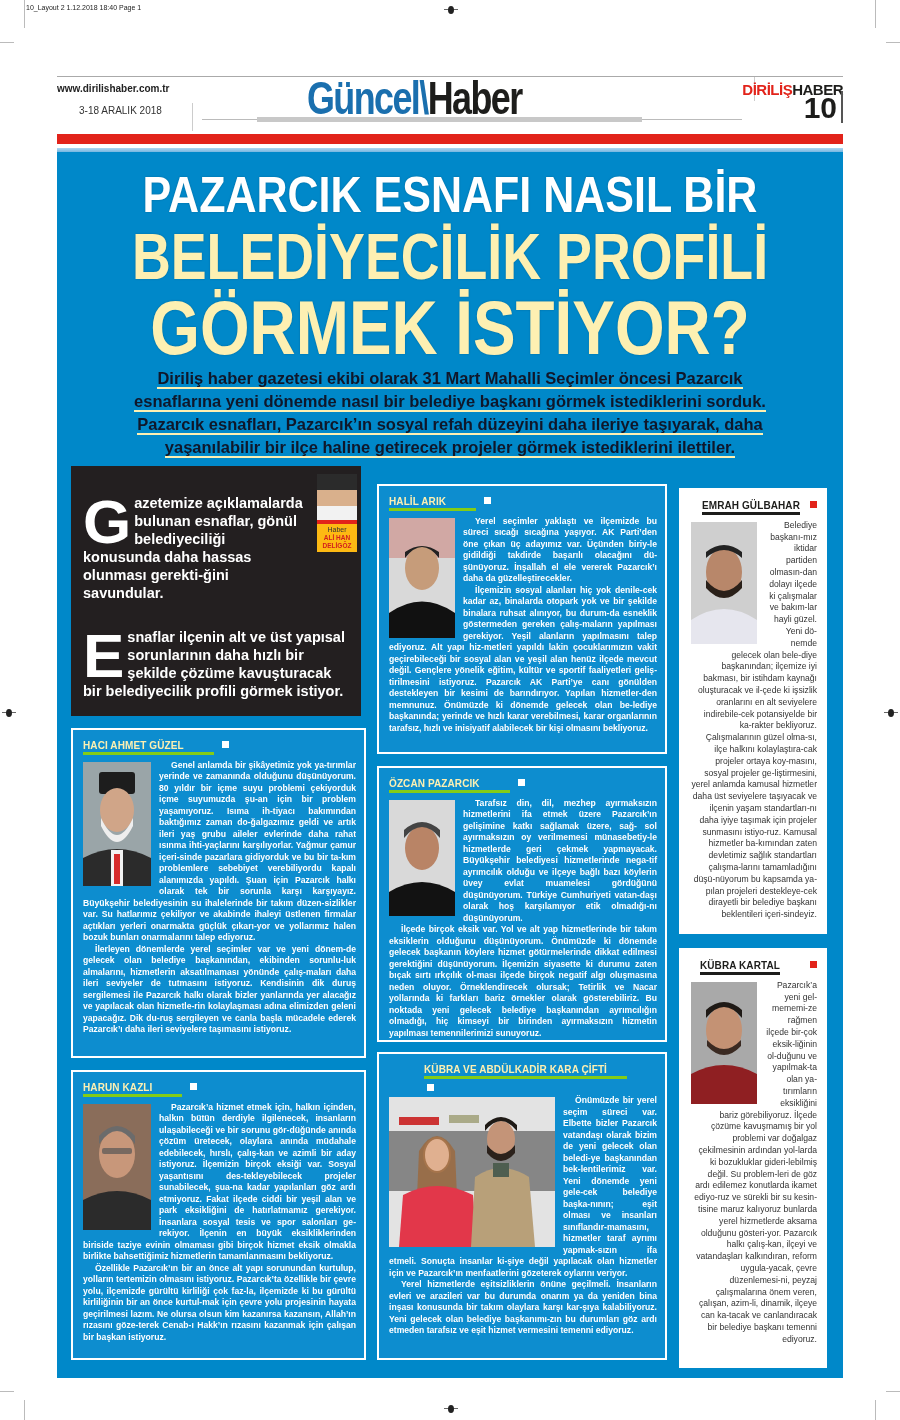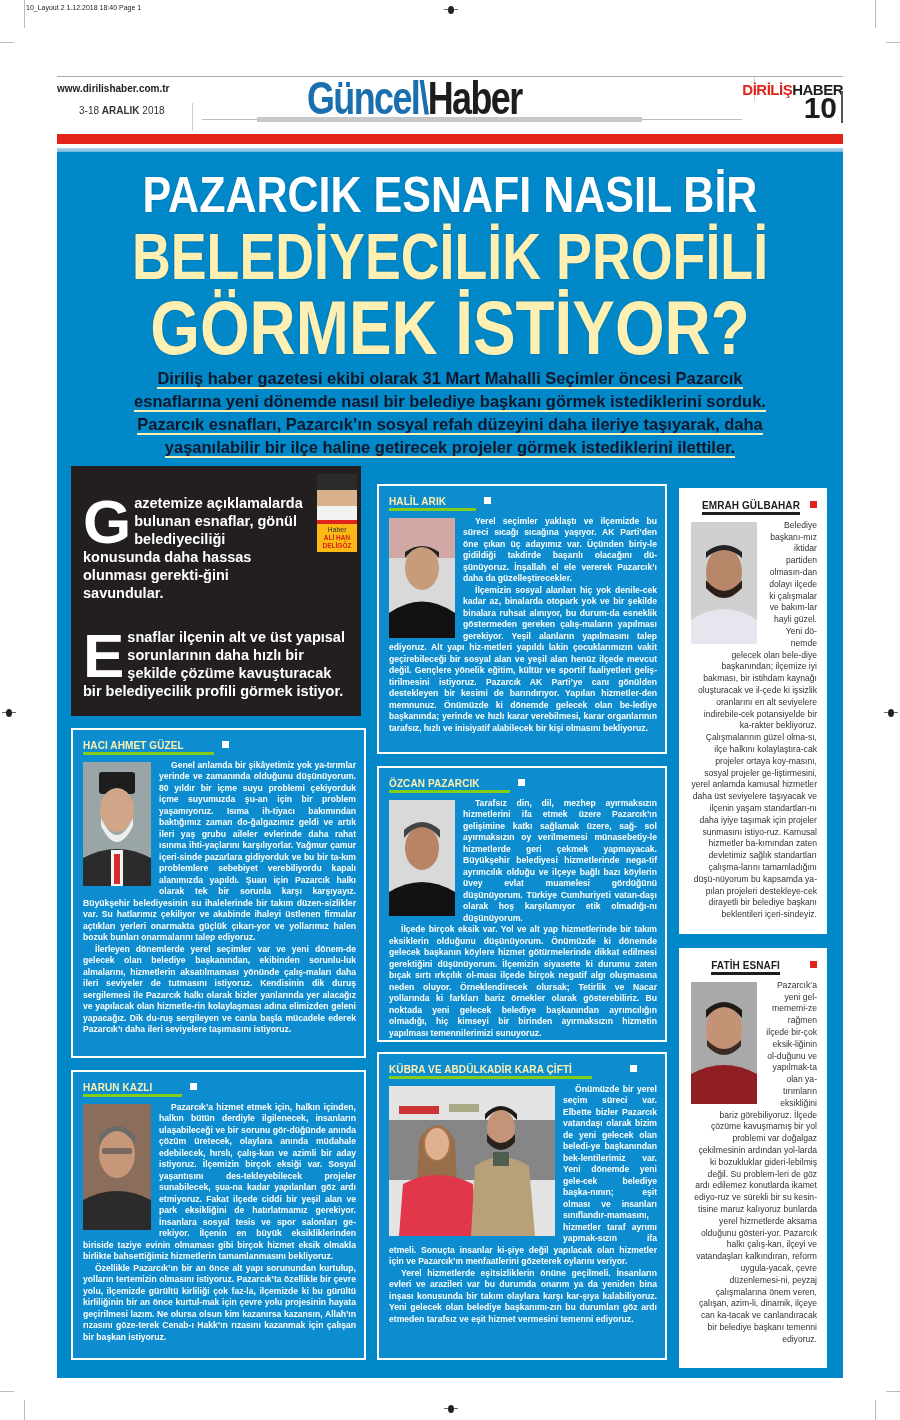--- a/index.html
+++ b/index.html
@@ -6,21 +6,21 @@
   body { width: 900px; height: 1420px; background: #ffffff; position: relative; overflow: hidden; font-family: "Liberation Sans", sans-serif; }
   .slug { position: absolute; top: 4px; left: 26px; font-size: 7px; color: #222; font-family: "Liberation Sans", sans-serif; }
   .regmark { position: absolute; width: 14px; height: 14px; }
   .regmark::before { content: ""; position: absolute; left: 0; top: 6px; width: 14px; height: 1px; background: #666; }
   .regmark::after { content: ""; position: absolute; left: 4px; top: 3px; width: 6px; height: 8px; border-radius: 50%; background: #222; }
   .cropline { position: absolute; background: #bbb; }
 
   .masthead { position: absolute; left: 57px; top: 76px; width: 786px; height: 56px; border-top: 1px solid #aaa; }
   .site-url { position: absolute; left: 0; top: 6px; font-size: 10px; font-weight: bold; color: #222; }
   .pub-date { position: absolute; left: 22px; top: 28px; font-size: 10px; color: #333; }
-  .pub-date b { font-weight: bold; }
+  .pub-date b { font-weight: normal; }
   .date-divider { position: absolute; left: 135px; top: 26px; width: 1px; height: 28px; background: #ccc; }
   .section-title { position: absolute; left: 250px; top: -6px; font-size: 46px; font-weight: bold; letter-spacing: -2px; transform: scaleX(0.78); transform-origin: left top; font-family: "Liberation Sans", sans-serif; }
   .section-title .t1 { color: #1a6fae; }
   .section-title .t2 { color: #1d1d1b; }
   .title-bar-grey { position: absolute; left: 200px; top: 40px; width: 385px; height: 5px; background: #c8c8c8; }
   .title-line { position: absolute; left: 145px; top: 42px; width: 540px; height: 1px; background: #bbb; }
   .brand { position: absolute; right: 0; top: 4px; font-size: 15px; font-weight: bold; letter-spacing: -0.5px; }
   .brand .b1 { color: #e2231a; }
   .brand .b2 { color: #1d1d1b; }
   .brand-divider { position: absolute; left: 697px; top: 0; width: 1px; height: 24px; background: #ccc; }
@@ -171,21 +171,21 @@
       <rect width="66" height="116" fill="#d9d9d9"></rect>
       <ellipse cx="33" cy="48" rx="17" ry="22" fill="#b98466"></ellipse>
         <path d="M15 38 Q33 16 51 38 L51 30 Q33 14 15 30 Z" fill="#444"></path>
       <path d="M0 116 L0 92 Q33 72 66 92 L66 116 Z" fill="#121212"></path>
     </svg>
     <p>Tarafsız din, dil, mezhep ayırmaksızın hizmetlerini ifa etmek üzere Pazarcık’ın gelişimine katkı sağlamak üzere, sağ- sol ayırmaksızın oy verilmemesi münasebetiy-le hizmetlerde geri çekmek yapmayacak. Büyükşehir belediyesi hizmetlerinde nega-tif ayrımcılık olduğu ve ilçeye bağlı bazı köylerin üvey evlat muamelesi gördüğünü düşünüyorum. Türkiye Cumhuriyeti vatan-daşı olarak hoş karşılamıyor etik olmadığı-nı düşünüyorum.</p>
     <p>İlçede birçok eksik var. Yol ve alt yap hizmetlerinde bir takım eksiklerin olduğunu düşünüyorum. Önümüzde ki dönemde gelecek başkanın köylere hizmet götürmelerinde dikkat edilmesi gerektiğini düşünüyorum. İlçemizin siyasette ki durumu zaten bıçak sırtı ırkçılık ol-ması ilçede birçok negatif algı oluşmasına neden oluyor. Örneklendirecek olursak; Tetirlik ve Nacar yollarında ki farkları bariz örnekler olarak gösterebiliriz. Bu noktada yeni gelecek belediye başkanından ayrımcılığın olmadığı, hiç kimseyi bir birinden ayırmaksızın hizmetin yapılması temennilerimizi sunuyoruz.</p>
   </div>
 
   <div class="card light" style="left:622px;top:796px;width:148px;height:420px;">
-    <div><span class="card-name" style="padding-right:0;">FATİH ESNAFI</span><span class="name-square" style="margin-left:30px;"></span></div>
+    <div><span class="card-name" style="padding-right:0;">KÜBRA KARTAL</span><span class="name-square" style="margin-left:30px;"></span></div>
     <svg class="portrait" width="66" height="122">
       <rect width="66" height="122" fill="#a9a9a9"></rect>
       <ellipse cx="33" cy="48" rx="18" ry="24" fill="#c49274"></ellipse>
         <path d="M15 36 Q33 14 51 36 L51 28 Q33 12 15 28 Z" fill="#1f1a16"></path>
       <path d="M16 58 Q33 76 50 58 L50 64 Q33 82 16 64 Z" fill="#3a2a22"></path>
       <path d="M0 122 L0 92 Q33 74 66 92 L66 122 Z" fill="#8f1f22"></path>
     </svg>
     <p>Pazarcık’a yeni gel-mememi-ze rağmen ilçede bir-çok eksik-liğinin ol-duğunu ve yapılmak-ta olan ya-tırımların eksikliğini bariz görebiliyoruz. İlçede çözüme kavuşmamış bir yol problemi var doğalgaz çekilmesinin ardından yol-larda ki bozukluklar gideri-lebilmiş değil. Su problem-leri de göz ardı edilemez konutlarda ikamet ediyo-ruz ve sürekli bir su kesin-tisine maruz kalıyoruz bunlarda yerel hizmetlerde aksama olduğunu gösteri-yor. Pazarcık halkı çalış-kan, ilçeyi ve vatandaşları kalkındıran, reform uygula-yacak, çevre düzenlemesi-ni, peyzaj çalışmalarına önem veren, çalışan, azim-li, dinamik, ilçeye can ka-tacak ve canlandıracak bir belediye başkanı temenni ediyoruz.</p>
   </div>
 
@@ -196,21 +196,21 @@
       <ellipse cx="34" cy="50" rx="18" ry="24" fill="#c8977a"></ellipse>
         <path d="M16 40 Q34 14 52 40 L52 32 Q34 12 16 32 Z" fill="#6b6b6b"></path>
       <rect x="19" y="44" width="30" height="6" rx="2" fill="#555" opacity="0.7"></rect>
       <path d="M0 126 L0 96 Q34 78 68 96 L68 126 Z" fill="#2b2b2b"></path>
     </svg>
     <p>Pazarcık’a hizmet etmek için, halkın içinden, halkın bütün derdiyle ilgilenecek, insanların ulaşabileceği ve bir sorunu gör-düğünde anında çözüm üretecek, olaylara anında müdahale edebilecek, hırslı, çalış-kan ve azimli bir aday istiyoruz. İlçemizin birçok eksiği var. Sosyal yaşantısını des-tekleyebilecek projeler sunabilecek, şua-na kadar yapılanları göz ardı etmiyoruz. Fakat ilçede ciddi bir yeşil alan ve park eksikliğini de hatırlatmamız gerekiyor. İnsanlara sosyal tesis ve spor salonları ge-rekiyor. İlçenin en büyük eksikliklerinden biriside taziye evinin olmaması gibi birçok hizmet eksik olmakla birlikte bahsettiğimiz hizmetlerin tamamlanmasını bekliyoruz.</p>
     <p>Özellikle Pazarcık’ın bir an önce alt yapı sorunundan kurtulup, yolların tertemizin olmasını istiyoruz. Pazarcık’ta özellikle bir çevre yolu, ilçemizde gürültü kirliliği çok faz-la, ilçemizde ki bu gürültü kirliliğinin bir an önce kurtul-mak için çevre yolu projesinin hayata geçirilmesi lazım. Ne olursa olsun kim kazanırsa kazansın, Allah’ın rızasını göze-terek Cenab-ı Hakk’ın rızasını kazanmak için çalışan bir başkan istiyoruz.</p>
   </div>
 
   <div class="card" style="left:320px;top:900px;width:290px;height:308px;">
-    <div><span class="card-name" style="padding-right:20px;">KÜBRA VE ABDÜLKADİR KARA ÇİFTİ</span><span class="name-square" style="margin-left:38px;"></span></div>
+    <div><span class="card-name" style="padding-right:20px;margin-left:35px;">KÜBRA VE ABDÜLKADİR KARA ÇİFTİ</span><span class="name-square" style="margin-left:38px;"></span></div>
     <svg class="portrait" width="166" height="150">
       <rect width="166" height="150" fill="#e3e3e3"></rect>
       <rect x="0" y="34" width="166" height="60" fill="#3a3a3a" opacity="0.55"></rect>
       <rect x="10" y="20" width="40" height="8" fill="#c33"></rect>
         <rect x="60" y="18" width="30" height="8" fill="#aa8"></rect>
       <ellipse cx="48" cy="58" rx="14" ry="18" fill="#e0b090"></ellipse>
         <path d="M30 54 Q48 24 66 54 L68 100 L28 100 Z" fill="#9b6a3f" opacity="0.85"></path>
       <ellipse cx="48" cy="58" rx="12" ry="16" fill="#e0b090"></ellipse>
       <path d="M10 150 L14 98 Q48 80 84 98 L88 150 Z" fill="#e2374a"></path>
       <ellipse cx="112" cy="42" rx="14" ry="18" fill="#c49478"></ellipse>

